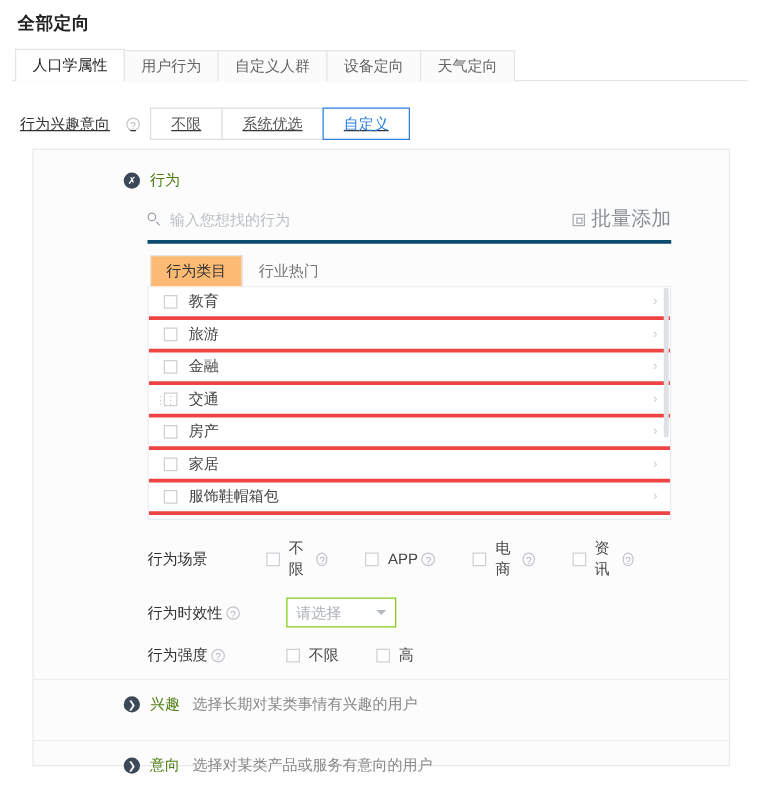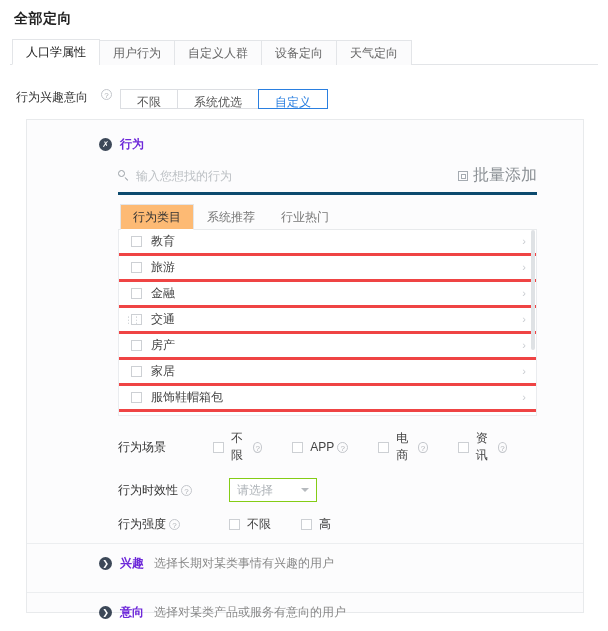--- a/index.html
+++ b/index.html
@@ -53,23 +53,25 @@
   .tab.active {
     background: #ffffff;
     color: #222222;
     border-color: #e3e5e8;
     border-bottom: 1px solid #ffffff;
     font-weight: normal;
   }
   
   .intent-row {
     display: flex;
+    align-items: center;
     padding: 24px 0 0 6px;
     height: 44px;
     box-sizing: border-box;
+    text-decoration: underline;
   }
   .intent-label {
     font-size: 12px;
     color: #333333;
     margin-right: 10px;
     white-space: nowrap;
   }
   .help-icon {
     display: inline-block;
     width: 11px;
@@ -125,22 +127,22 @@
     background: #3c4858;
     color: #ffffff;
     font-size: 8px;
     line-height: 13px;
     text-align: center;
     margin-right: 8px;
     flex: 0 0 auto;
   }
   .section-title {
     font-size: 12px;
-    color: #6d28d9;
-    font-weight: bold;
+    color: #4d7c0f;
+    font-weight: normal;
   }
   .section-desc {
     font-size: 12px;
     color: #888888;
     margin-left: 10px;
     font-weight: normal;
   }
   .inner {
     margin: 8px 46px 0 91px;
   }
@@ -392,21 +394,20 @@
           <input class="search-input" type="text" placeholder="输入您想找的行为" style="">
         </div>
         <div class="batch-add">
           <span class="batch-icon"></span>
           <span>批量添加</span>
         </div>
       </div>
 
       <div class="subtabs">
         <div class="subtab active">行为类目</div>
-        <div class="subtab">系统推荐</div>
         <div class="subtab">行业热门</div>
       </div>
 
       <div class="cat-list">
         <div class="cat-item">
           <span class="cbox"></span>
           <span class="cat-name">教育</span>
           <span class="chev">›</span>
         </div>
         <div class="cat-item">

